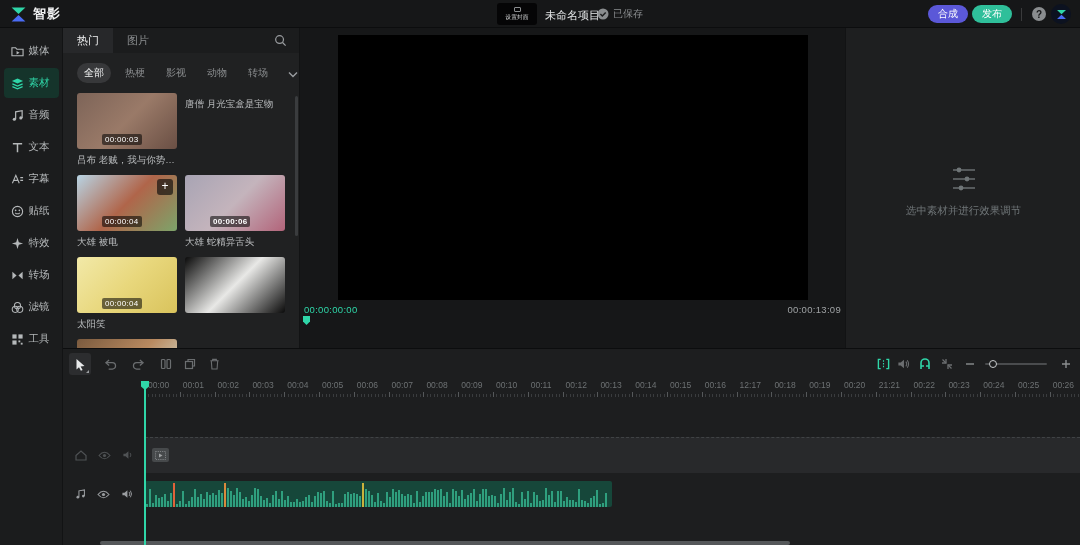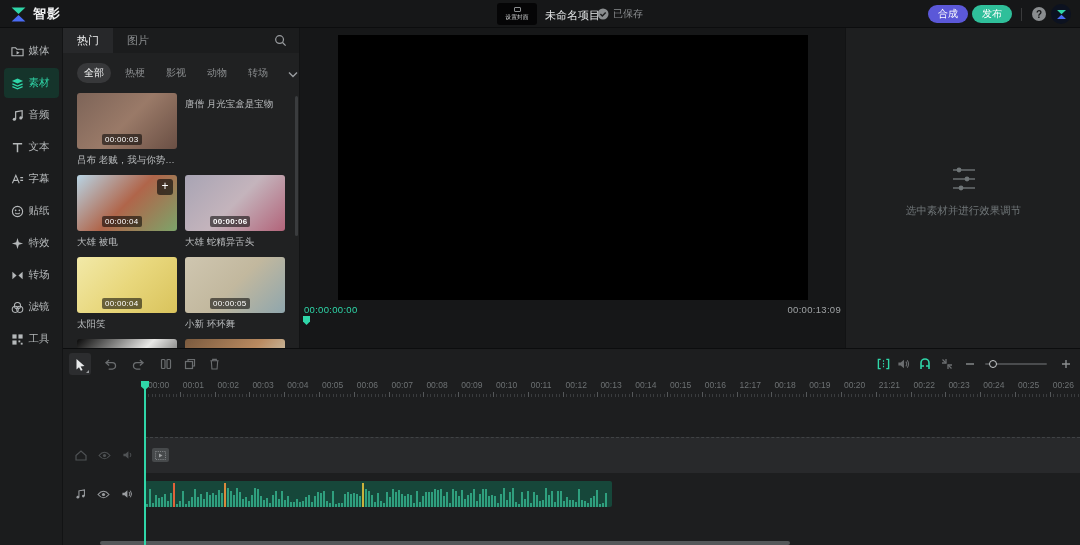--- a/index.html
+++ b/index.html
@@ -296,26 +296,20 @@
         <div class="thumb" style="background: linear-gradient(135deg, rgb(168, 164, 180), rgb(196, 180, 188), rgb(178, 100, 122)); font-weight: bold;">
           <span class="dur">00:00:06</span>
         </div>
         <div class="cap">大雄 蛇精异舌头</div>
       </div>
       <div class="mat-item">
         <div class="thumb" style="background: linear-gradient(135deg, rgb(242, 233, 168), rgb(232, 215, 124), rgb(217, 195, 92));">
           <span class="dur">00:00:04</span>
         </div>
         <div class="cap">太阳笑</div>
-      </div>
-      <div class="mat-item">
-        <div class="thumb" style="background: linear-gradient(135deg, rgb(207, 198, 176), rgb(194, 184, 158), rgb(143, 166, 173));">
-          <span class="dur">00:00:05</span>
-        </div>
-        <div class="cap">小新 环环舞</div>
       </div>
       <div class="mat-item">
         <div class="thumb" style="background: linear-gradient(135deg, rgb(10, 10, 10), rgb(232, 232, 230), rgb(10, 10, 10));">
           
         </div>
 
       </div>
       <div class="mat-item">
         <div class="thumb" style="background: linear-gradient(135deg, rgb(122, 90, 62), rgb(185, 138, 96), rgb(217, 237, 226));">
           

